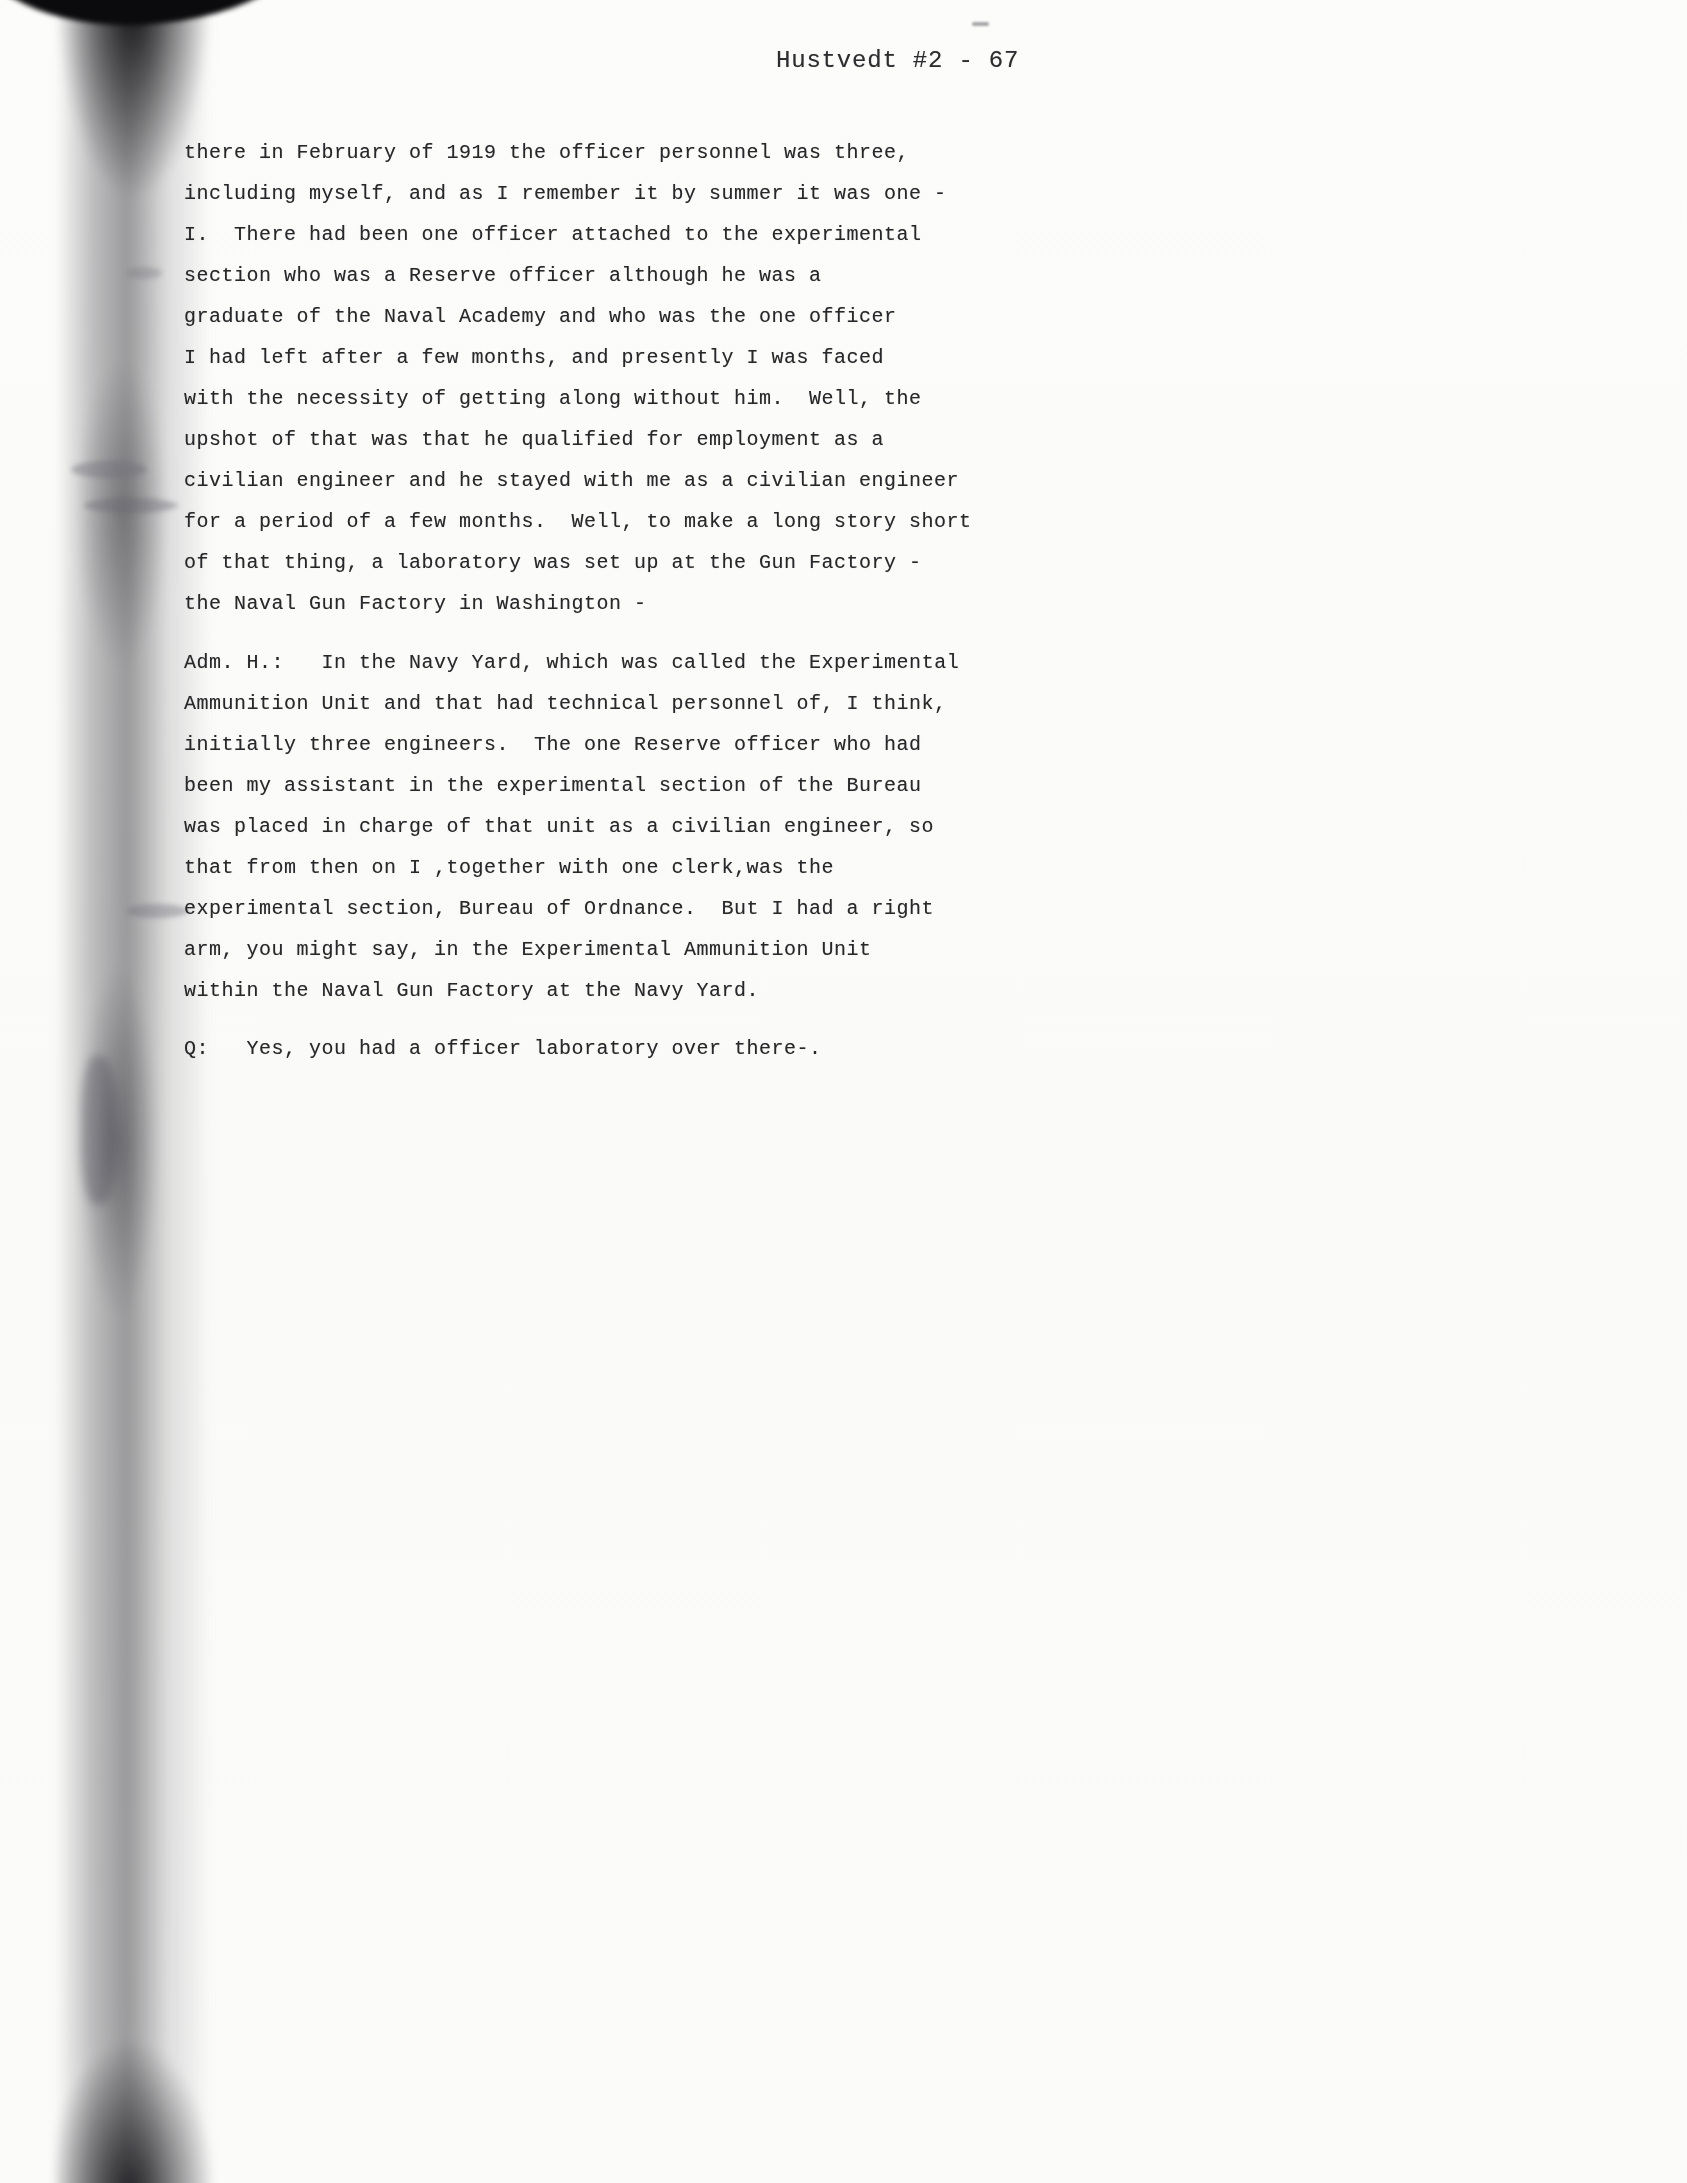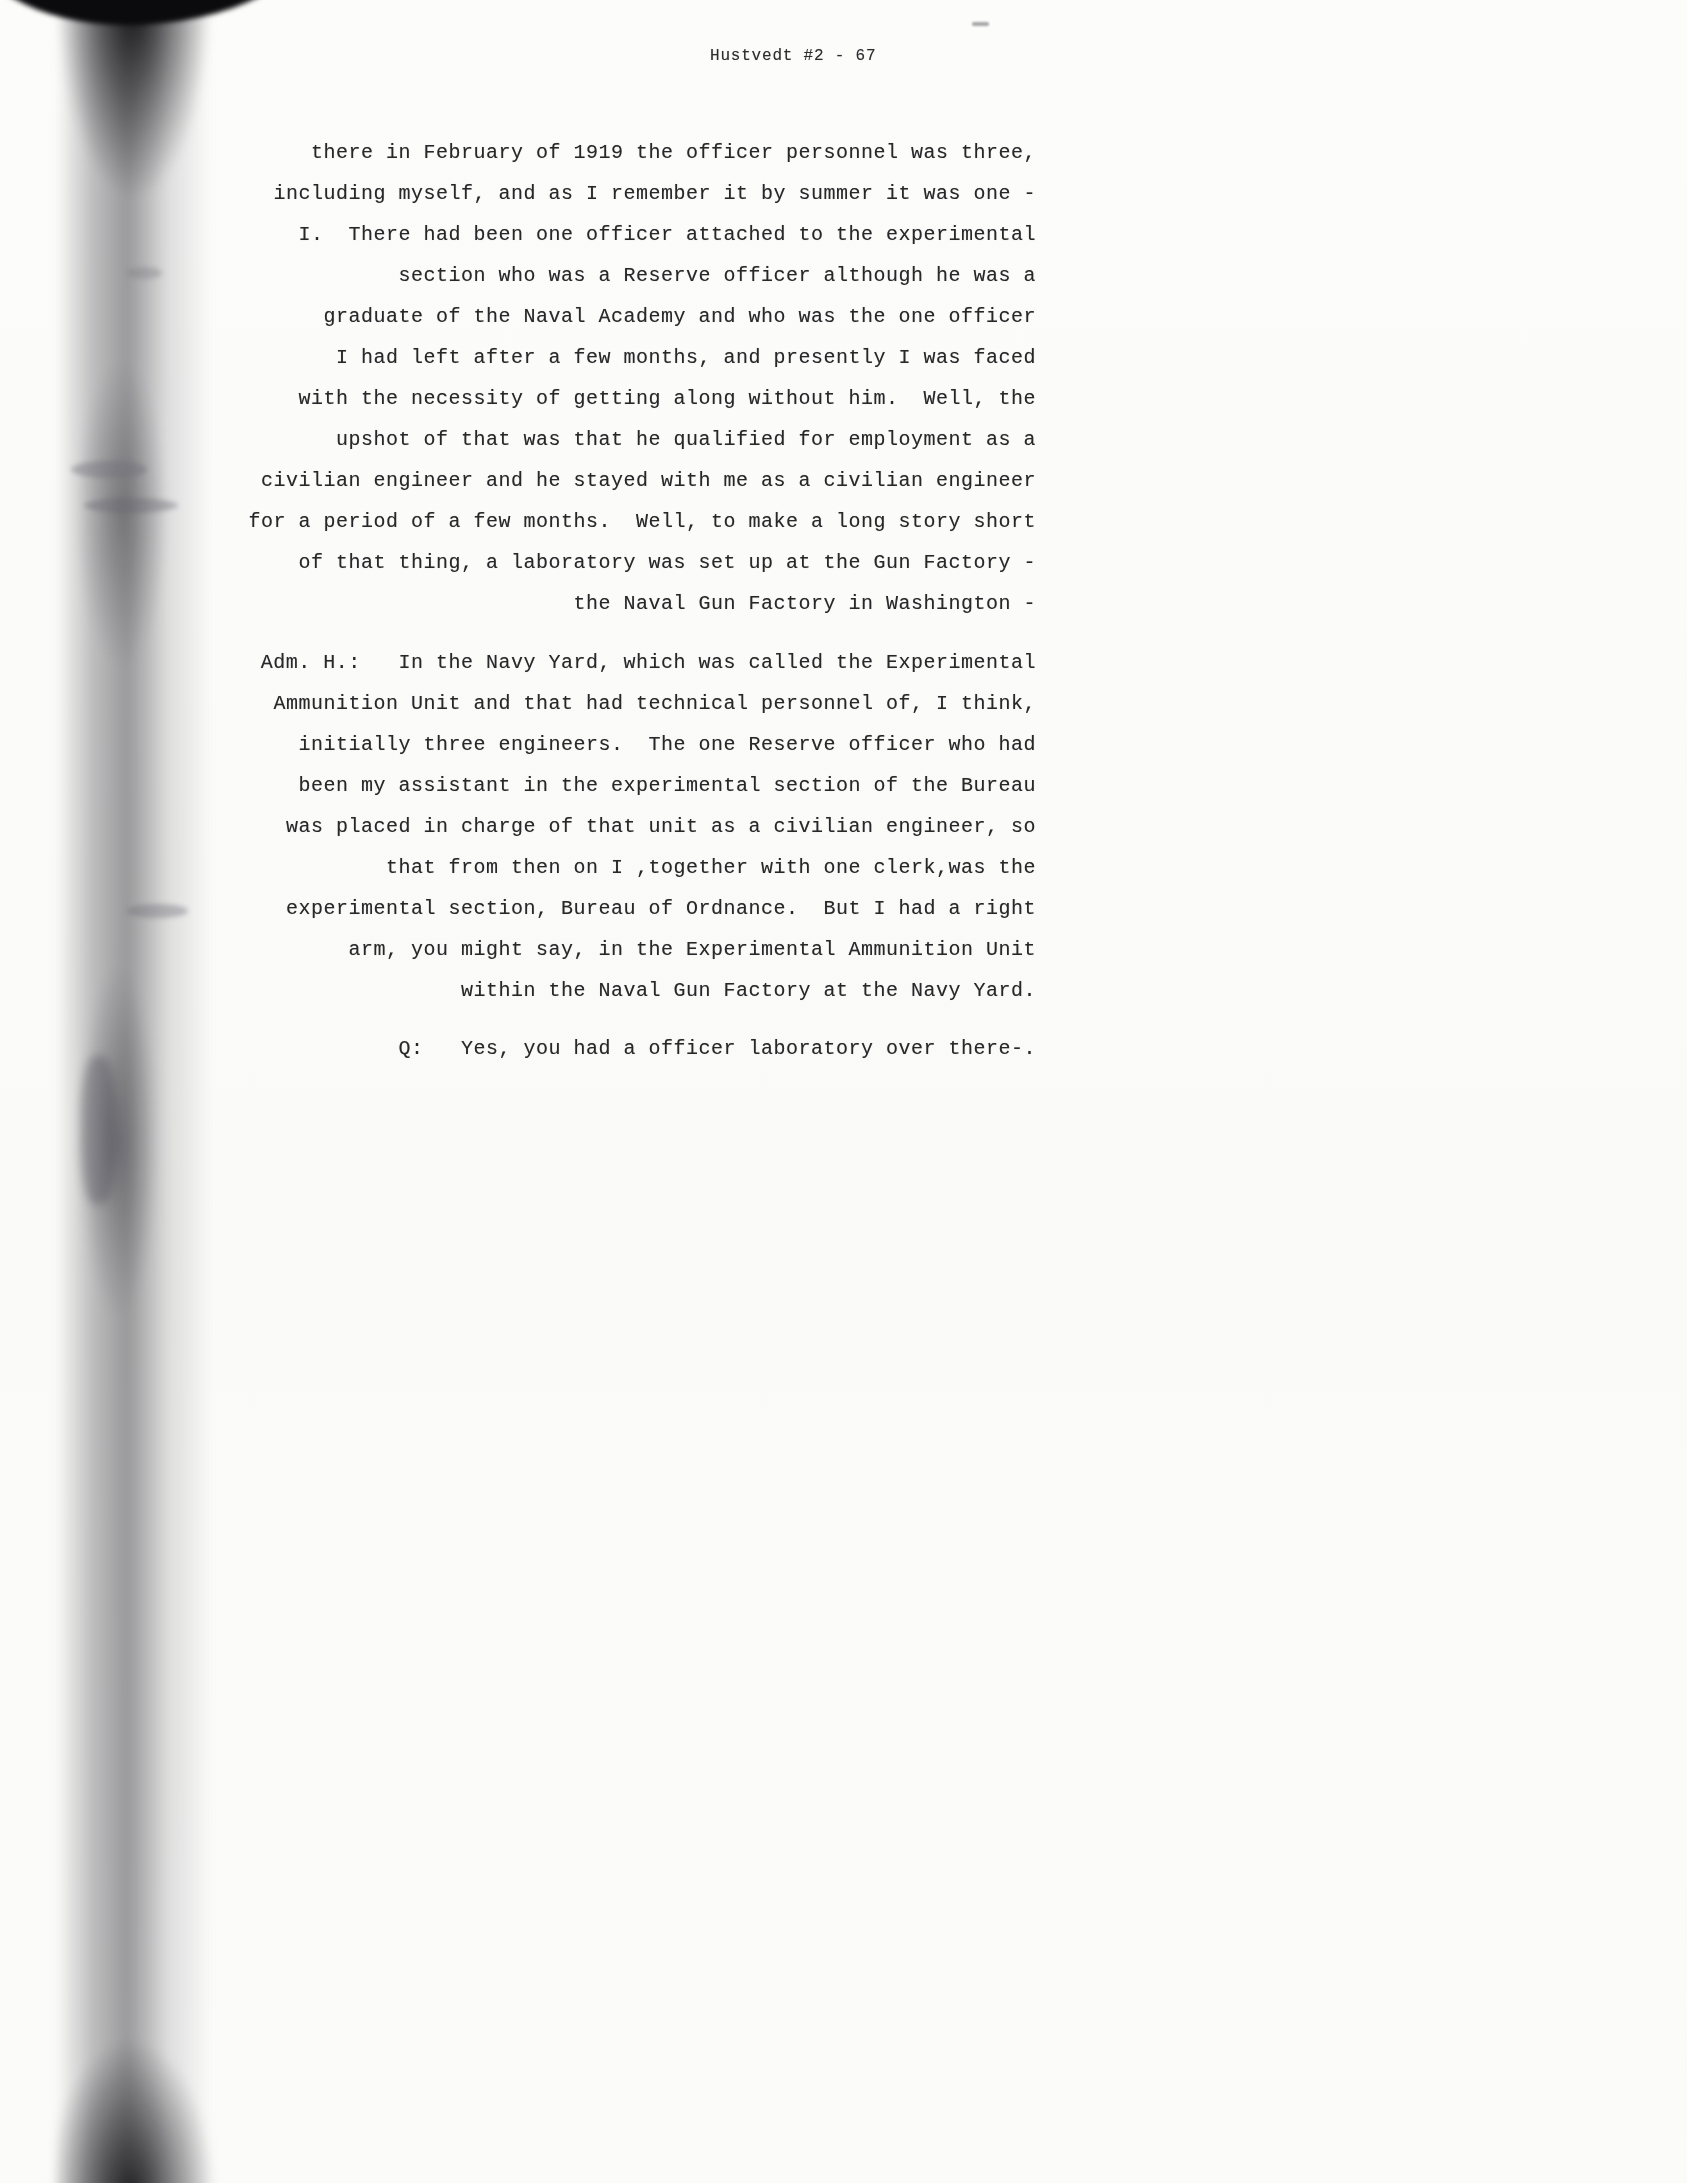--- a/index.html
+++ b/index.html
@@ -37,38 +37,37 @@
     left: -34px;
     top: -78px;
     width: 354px;
     height: 103px;
     background: #0b0b0d;
     border-radius: 0 0 55% 45% / 0 0 100% 90%;
     filter: blur(2.5px);
   }
   .header {
     position: absolute;
-    left: 710px;
+    left: 776px;
     top: 47px;
-    font-size: 16px;
+    font-size: 24px;
     letter-spacing: 0.8px;
     color: #2d2d30;
     text-shadow: 0 0 0.8px rgba(40,40,40,0.35);
   }
   .body {
     position: absolute;
     left: 184px;
     top: 132px;
     width: 852px;
     font-size: 20px;
     line-height: 41px;
     letter-spacing: 0.5px;
     color: #28282b;
     text-shadow: 0 0 0.8px rgba(40,40,40,0.35);
-    text-align: right;
   }
   .block { white-space: pre-wrap; margin: 0 0 17.7px 0; }
   .speaker { white-space: pre; }
   .smudge {
     position: absolute;
     background: rgba(110,110,118,0.42);
     border-radius: 50%;
     filter: blur(2.5px);
   }
   .smudge.s1 { left: 71px;  top: 461px;  width: 76px;  height: 17px; }

